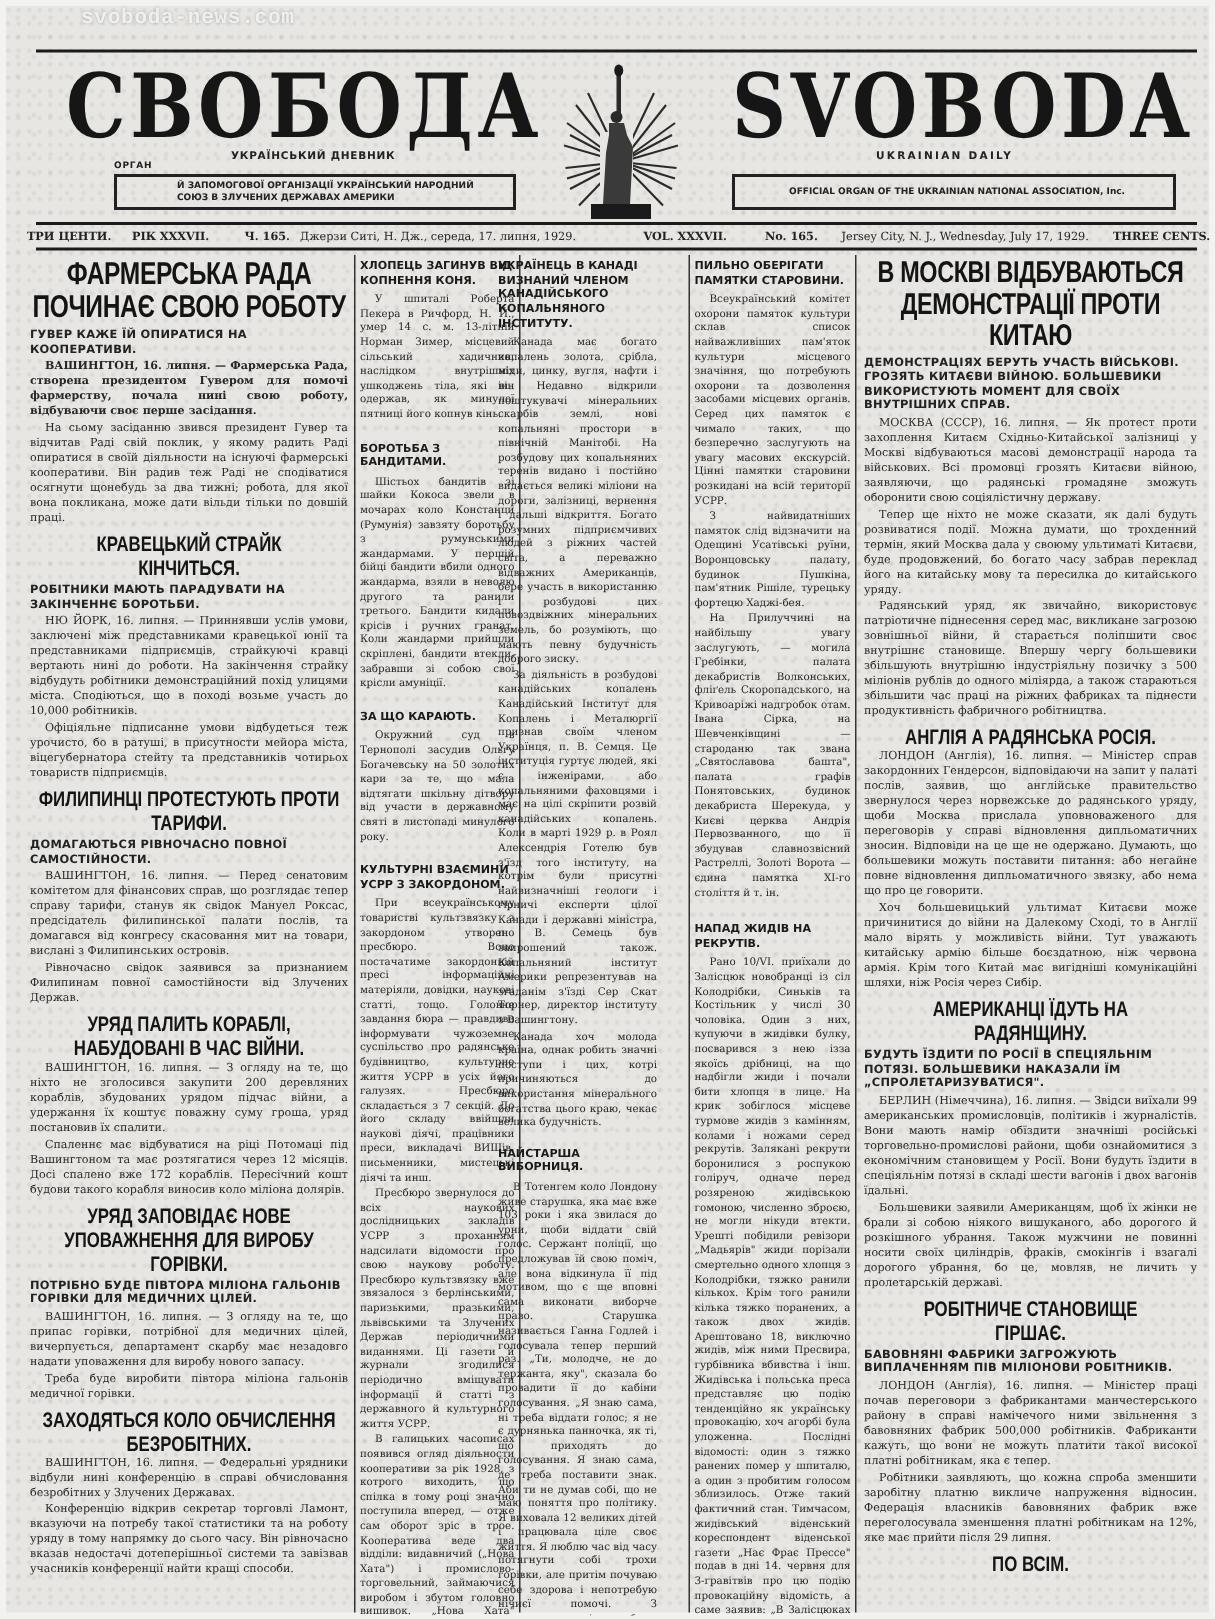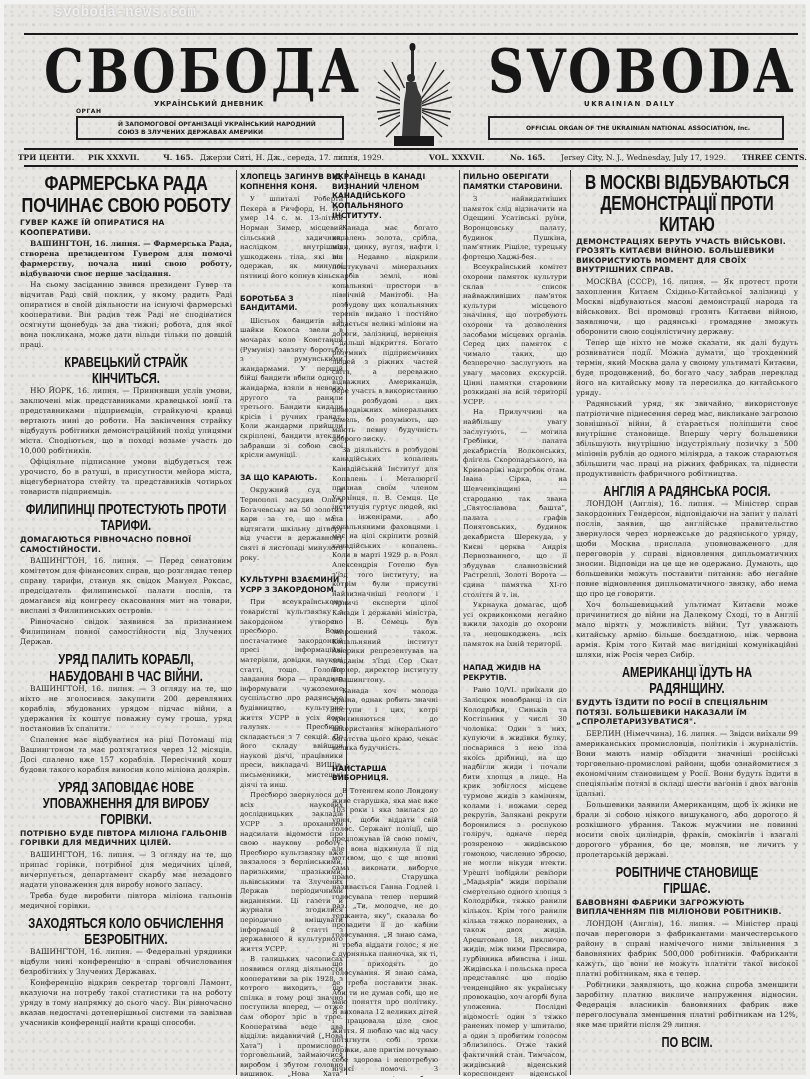--- a/index.html
+++ b/index.html
@@ -136,33 +136,34 @@
 
   <div class="col" style="left:16px;width:212px;height:905px;">
     <article>
       <h2 class="big" style="font-size:21px;margin:0 -28px;">ФАРМЕРСЬКА РАДА ПОЧИНАЄ СВОЮ РОБОТУ</h2>
       <h4 class="sub">ГУВЕР КАЖЕ ЇЙ ОПИРАТИСЯ НА КООПЕРАТИВИ.</h4>
       <p class="body bold">ВАШИНГТОН, 16. липня. — Фармерська Рада, створена президентом Гувером для помочі фармерству, почала нині свою роботу, відбуваючи своє перше засідання.</p>
       <p class="body">На сьому засіданню звився президент Гувер та відчитав Раді свій поклик, у якому радить Раді опиратися в своїй діяльности на існуючі фармерські кооперативи. Він радив теж Раді не сподіватися осягнути щонебудь за два тижні; робота, для якої вона покликана, може дати вільди тільки по довшій праці.</p>
     </article>
     <article>
       <h3 class="med">КРАВЕЦЬКИЙ СТРАЙК КІНЧИТЬСЯ.</h3>
+      <h4 class="sub">РОБІТНИКИ МАЮТЬ ПАРАДУВАТИ НА ЗАКІНЧЕННЄ БОРОТЬБИ.</h4>
       <p class="body">НЮ ЙОРК, 16. липня. — Приннявши услів умови, заключені між представниками кравецької юнії та представниками підприємців, страйкуючі кравці вертають нині до роботи. На закінчення страйку відбудуть робітники демонстраційний похід улицями міста. Сподіються, що в поході возьме участь до 10,000 робітників.</p>
       <p class="body">Офіціяльне підписанне умови відбудеться теж урочисто, бо в ратуші, в присутности мейора міста, віцегубернатора стейту та представників чотирьох товариств підприємців.</p>
     </article>
     <article>
       <h3 class="med" style="margin:4px -20px 0;">ФИЛИПИНЦІ ПРОТЕСТУЮТЬ ПРОТИ ТАРИФИ.</h3>
       <h4 class="sub">ДОМАГАЮТЬСЯ РІВНОЧАСНО ПОВНОЇ САМОСТІЙНОСТИ.</h4>
       <p class="body">ВАШИНГТОН, 16. липня. — Перед сенатовим комітетом для фінансових справ, що розглядає тепер справу тарифи, станув як свідок Мануел Роксас, предсідатель филипинської палати послів, та домагався від конгресу скасовання мит на товари, вислані з Филипинських островів.</p>
       <p class="body">Рівночасно свідок заявився за признанием Филипинам повної самостійности від Злучених Держав.</p>
     </article>
     <article>
       <h3 class="med" style="margin:4px -20px 0;">УРЯД ПАЛИТЬ КОРАБЛІ, НАБУДОВАНІ В ЧАС ВІЙНИ.</h3>
       <p class="body">ВАШИНГТОН, 16. липня. — З огляду на те, що ніхто не зголосився закупити 200 деревляних кораблів, збудованих урядом підчас війни, а удержання їх коштує поважну суму гроша, уряд постановив їх спалити.</p>
-      <p class="body">Спаленнє має відбуватися на ріці Потомаці під Вашингтоном та має розтягатися через 12 місяців. Досі спалено вже 157 кораблів. Пересічний кошт будови такого корабля виносив коло міліона долярів.</p>
+      <p class="body">Спаленнє має відбуватися на ріці Потомаці під Вашингтоном та має розтягатися через 12 місяців. Досі спалено вже 172 кораблів. Пересічний кошт будови такого корабля виносив коло міліона долярів.</p>
     </article>
     <article>
       <h3 class="med" style="margin:4px -30px 0;">УРЯД ЗАПОВІДАЄ НОВЕ УПОВАЖНЕННЯ ДЛЯ ВИРОБУ ГОРІВКИ.</h3>
       <h4 class="sub">ПОТРІБНО БУДЕ ПІВТОРА МІЛІОНА ГАЛЬОНІВ ГОРІВКИ ДЛЯ МЕДИЧНИХ ЦІЛЕЙ.</h4>
       <p class="body">ВАШИНГТОН, 16. липня. — З огляду на те, що припас горівки, потрібної для медичних цілей, вичерпується, департамент скарбу має незадовго надати уповаження для виробу нового запасу.</p>
       <p class="body">Треба буде виробити півтора міліона гальонів медичної горівки.</p>
     </article>
     <article>
       <h3 class="med" style="margin:4px -20px 0;">ЗАХОДЯТЬСЯ КОЛО ОБЧИСЛЕННЯ БЕЗРОБІТНИХ.</h3>
       <p class="body">ВАШИНГТОН, 16. липня. — Федеральні урядники відбули нині конференцію в справі обчисловання безробітних у Злучених Державах.</p>
@@ -204,24 +205,23 @@
     <article>
       <h4 class="smallhead" style="margin-top:10px;">НАЙСТАРША ВИБОРНИЦЯ.</h4>
       <p class="body">В Тотенгем коло Лондону живе старушка, яка має вже 103 роки і яка звилася до урни, щоби віддати свій голос. Сержант поліції, що предложував їй свою поміч, але вона відкинула її під мотивом, що є ще вповні сама виконати виборче право. Старушка називається Ганна Годлей і голосувала тепер перший раз. „Ти, молодче, не до тержанта, яку", сказала бо провадити її до кабіни голосування. „Я знаю сама, ні треба віддати голос; я не є дурнянька панночка, як ті, що приходять до голосування. Я знаю сама, де треба поставити знак. Аби ти не думав собі, що не маю поняття про політику. Я виховала 12 великих дітей і працювала ціле своє життя. Я люблю час від часу потягнути собі трохи горівки, але притім почуваю себе здорова і непотребую нічиєї помочі. З голосуванням жінок робимо нову пробу. На думала я, що дожию ще цього моменту".</p>
     </article>
 
   </div>
 
   <div class="col narrow" style="left:459px;width:104px;height:905px;">
     <article>
       <h4 class="smallhead" style="margin-top:0;">ПИЛЬНО ОБЕРІГАТИ ПАМЯТКИ СТАРОВИНИ.</h4>
+      <p class="body">Всеукраїнський комітет охорони памяток культури склав список найважливіших пам'яток культури місцевого значіння, що потребують охорони та дозволення засобами місцевих органів. Серед цих памяток є чимало таких, що безперечно заслугують на увагу масових екскурсій. Цінні памятки старовини розкидані на всій території УСРР.</p>
       <p class="body">З найвидатніших памяток слід відзначити на Одещині Усатівські руїни, Воронцовську палату, будинок Пушкіна, пам'ятник Рішіле, турецьку фортецю Хаджі-бея.</p>
-      <p class="body">Всеукраїнський комітет охорони памяток культури склав список найважливіших пам'яток культури місцевого значіння, що потребують охорони та дозволення засобами місцевих органів. Серед цих памяток є чимало таких, що безперечно заслугують на увагу масових екскурсій. Цінні памятки старовини розкидані на всій території УСРР.</p>
       <p class="body">На Прилуччині на найбільшу увагу заслугують, — могила Гребінки, палата декабристів Волконських, фліґель Скоропадського, на Кривоаріжі надгробок отам. Івана Сірка, на Шевченківщині — староданю так звана „Святославова башта", палата графів Понятовських, будинок декабриста Шерекуда, у Києві церква Андрія Первозванного, що її збудував славнозвісний Растреллі, Золоті Ворота — єдина памятка XI-го століття й т. ін.</p>
-      <p class="body">Укрнаука домагає, щоб усі окрвиконкоми негайно вжили заходів до охорони та непошкоджень всіх памяток на їхній території.</p>
     </article>
     <article>
       <h4 class="smallhead" style="margin-top:14px;">НАПАД ЖИДІВ НА РЕКРУТІВ.</h4>
       <p class="body">Рано 10/VI. приїхали до Залісцюк новобранці із сіл Колодрібки, Синьків та Костільник у числі 30 чоловіка. Один з них, купуючи в жидівки булку, посварився з нею ізза якоїсь дрібниці, на що надбігли жиди і почали бити хлопця в лице. На крик зобіглося місцеве турмове жидів з камінням, колами і ножами серед рекрутів. Залякані рекрути боронилися з роспукою голіруч, одначе перед розяреною жидівською гомоною, численно зброєю, не могли нікуди втекти. Урешті побідили ревізори „Мадьярів" жиди порізали смертельно одного хлопця з Колодрібки, тяжко ранили кількох. Крім того ранили кілька тяжко поранених, а також двох жидів. Арештовано 18, виключно жидів, між ними Пресвира, гурбівника вбивства і інш. Жидівська і польська преса представляє цю подію тенденційно як українську провокацію, хоч агорбі була уложенна. Послідні відомості: один з тяжко ранених помер у шпиталю, а один з пробитим голосом зблизилось. Отже такий фактичний стан. Тимчасом, жидівський віденський кореспондент віденської газети „Нає Фрає Прессе" подав в дні 14. червня для 3-гравітвів про цю подію провокаційну відомість, а саме заявив: „В Залісцюках вночі вчора українські студенти напали і грабували жидівський дім тощо. Прийшло до кровавої сутички з поліцією, в якій убито одного Українця, 10 побито, а 16 ранено".</p>
     </article>
   </div>
 
   <div class="col" style="left:572px;width:222px;height:905px;">
     <article>
       <h2 class="big" style="font-size:20px;margin:0 -28px;">В МОСКВІ ВІДБУВАЮТЬСЯ ДЕМОНСТРАЦІЇ ПРОТИ КИТАЮ</h2>

